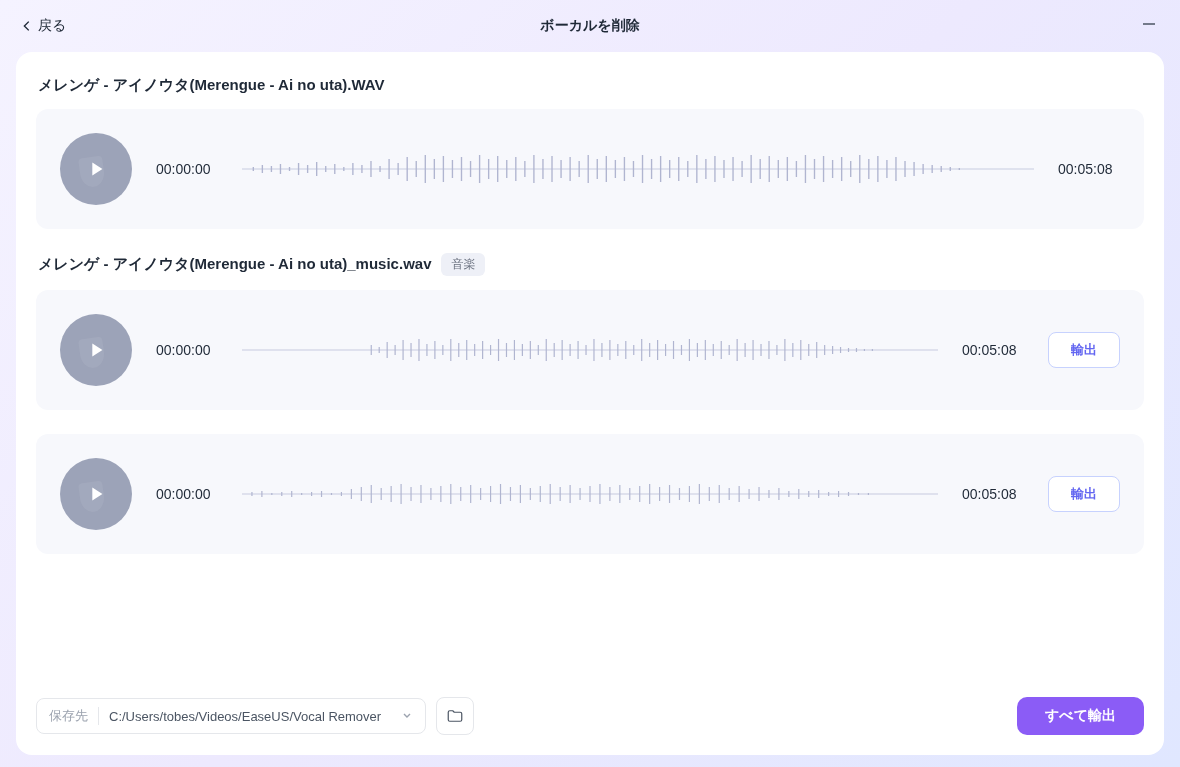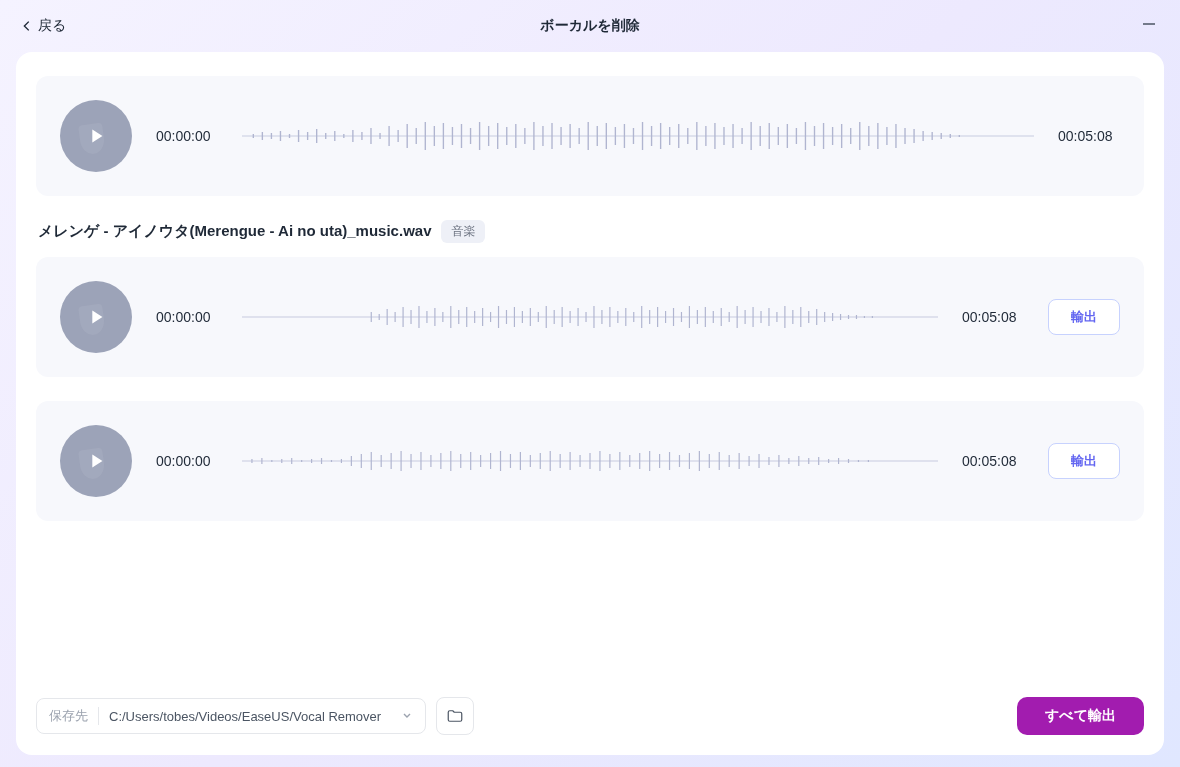--- a/index.html
+++ b/index.html
@@ -183,21 +183,21 @@
   border-radius: 8px;
   background: #fff;
   display: flex;
   align-items: center;
   justify-content: center;
   cursor: pointer;
   color: #4b5563;
 }
 .export-all {
   margin-left: auto;
-  background: #a21caf;
+  background: #8b5cf6;
   color: #fff;
   font-size: 14px;
   font-weight: 600;
   padding: 10px 28px;
   border: none;
   border-radius: 10px;
   cursor: pointer;
 }
 </style>
 </head>
@@ -216,20 +216,23 @@
       <svg width="14" height="14" viewBox="0 0 14 14">
           <line x1="1" y1="7" x2="13" y2="7" stroke="currentColor" stroke-width="1.5"></line>
         </svg>
     </div>
   </div>
 
   <div class="content">
     <div class="tracks">
 
       <div class="track-block">
+        <div class="track-header">
+          <div class="track-title">メレンゲ - アイノウタ(Merengue - Ai no uta).WAV</div>
+        </div>
         <div class="track-panel">
           <div class="play-btn">
             <svg viewBox="0 0 24 24">
                 <path d="M8 5v14l11-7z"></path>
               </svg>
           </div>
           <div class="time">00:00:00</div>
           <div class="waveform">
             <svg viewBox="0 0 700 48" preserveAspectRatio="none">
               <line x1="0" y1="24" x2="700" y2="24" stroke="#c7cbe0" stroke-width="1"></line>

